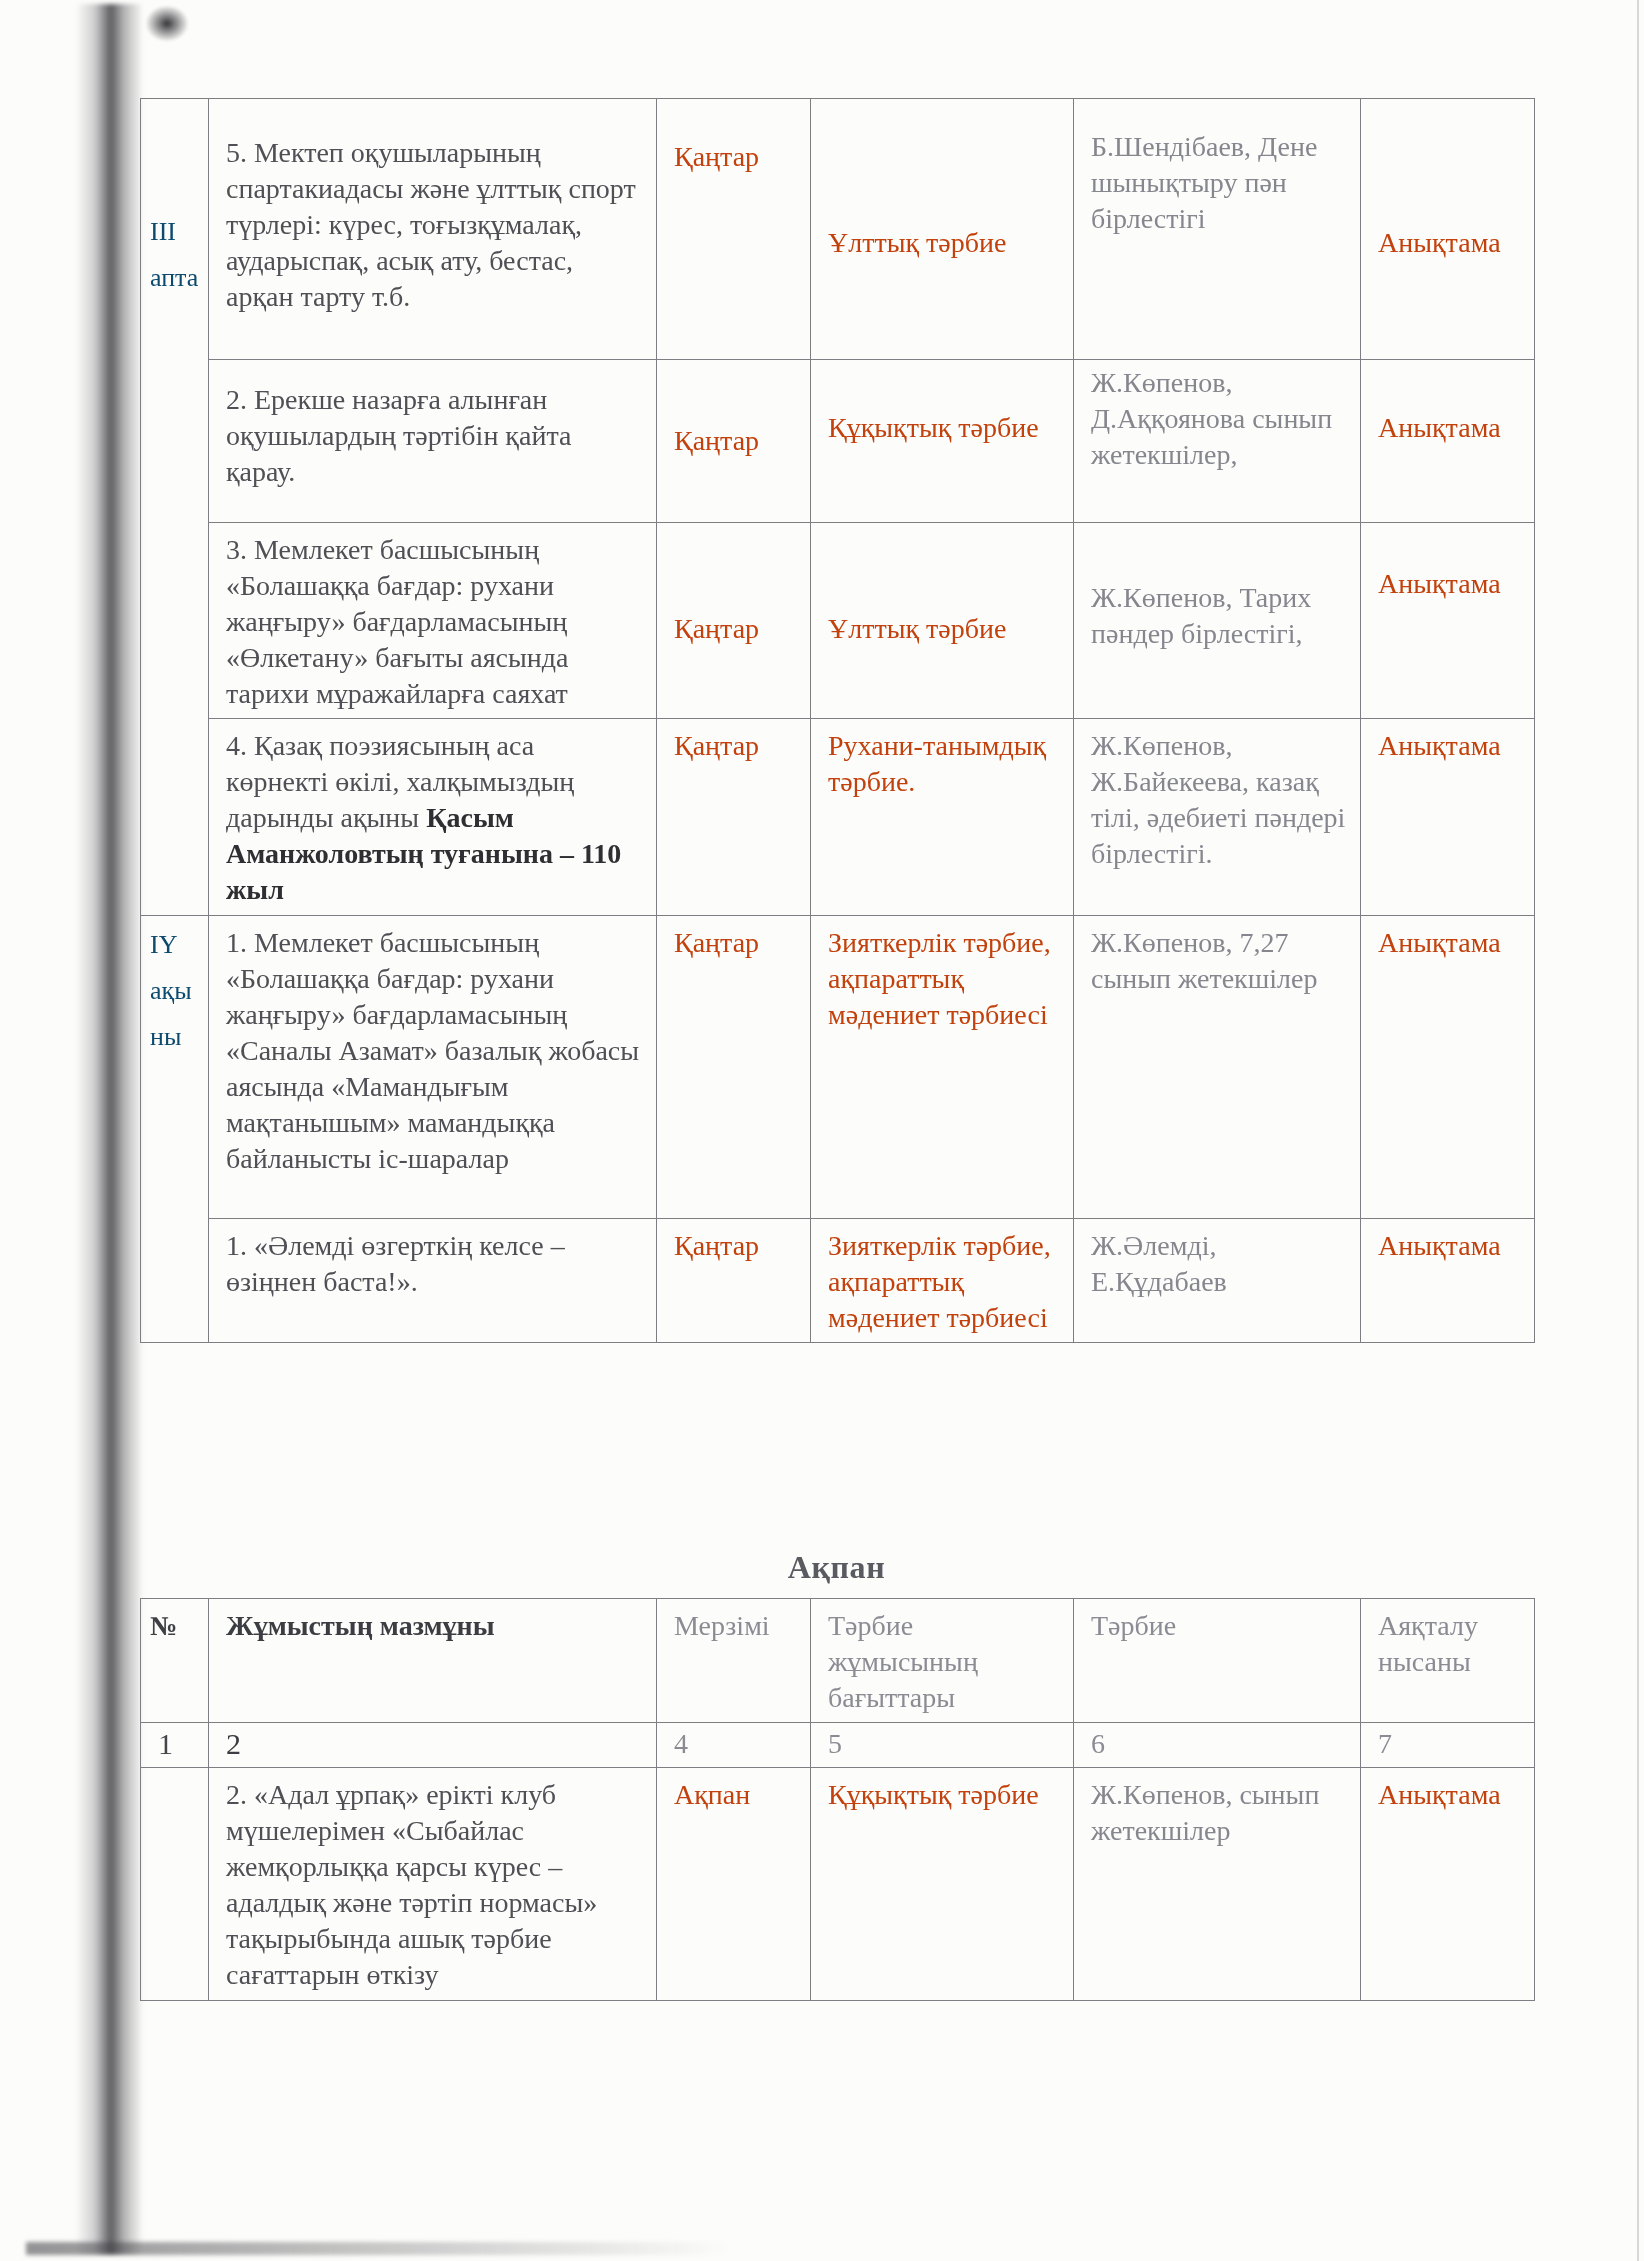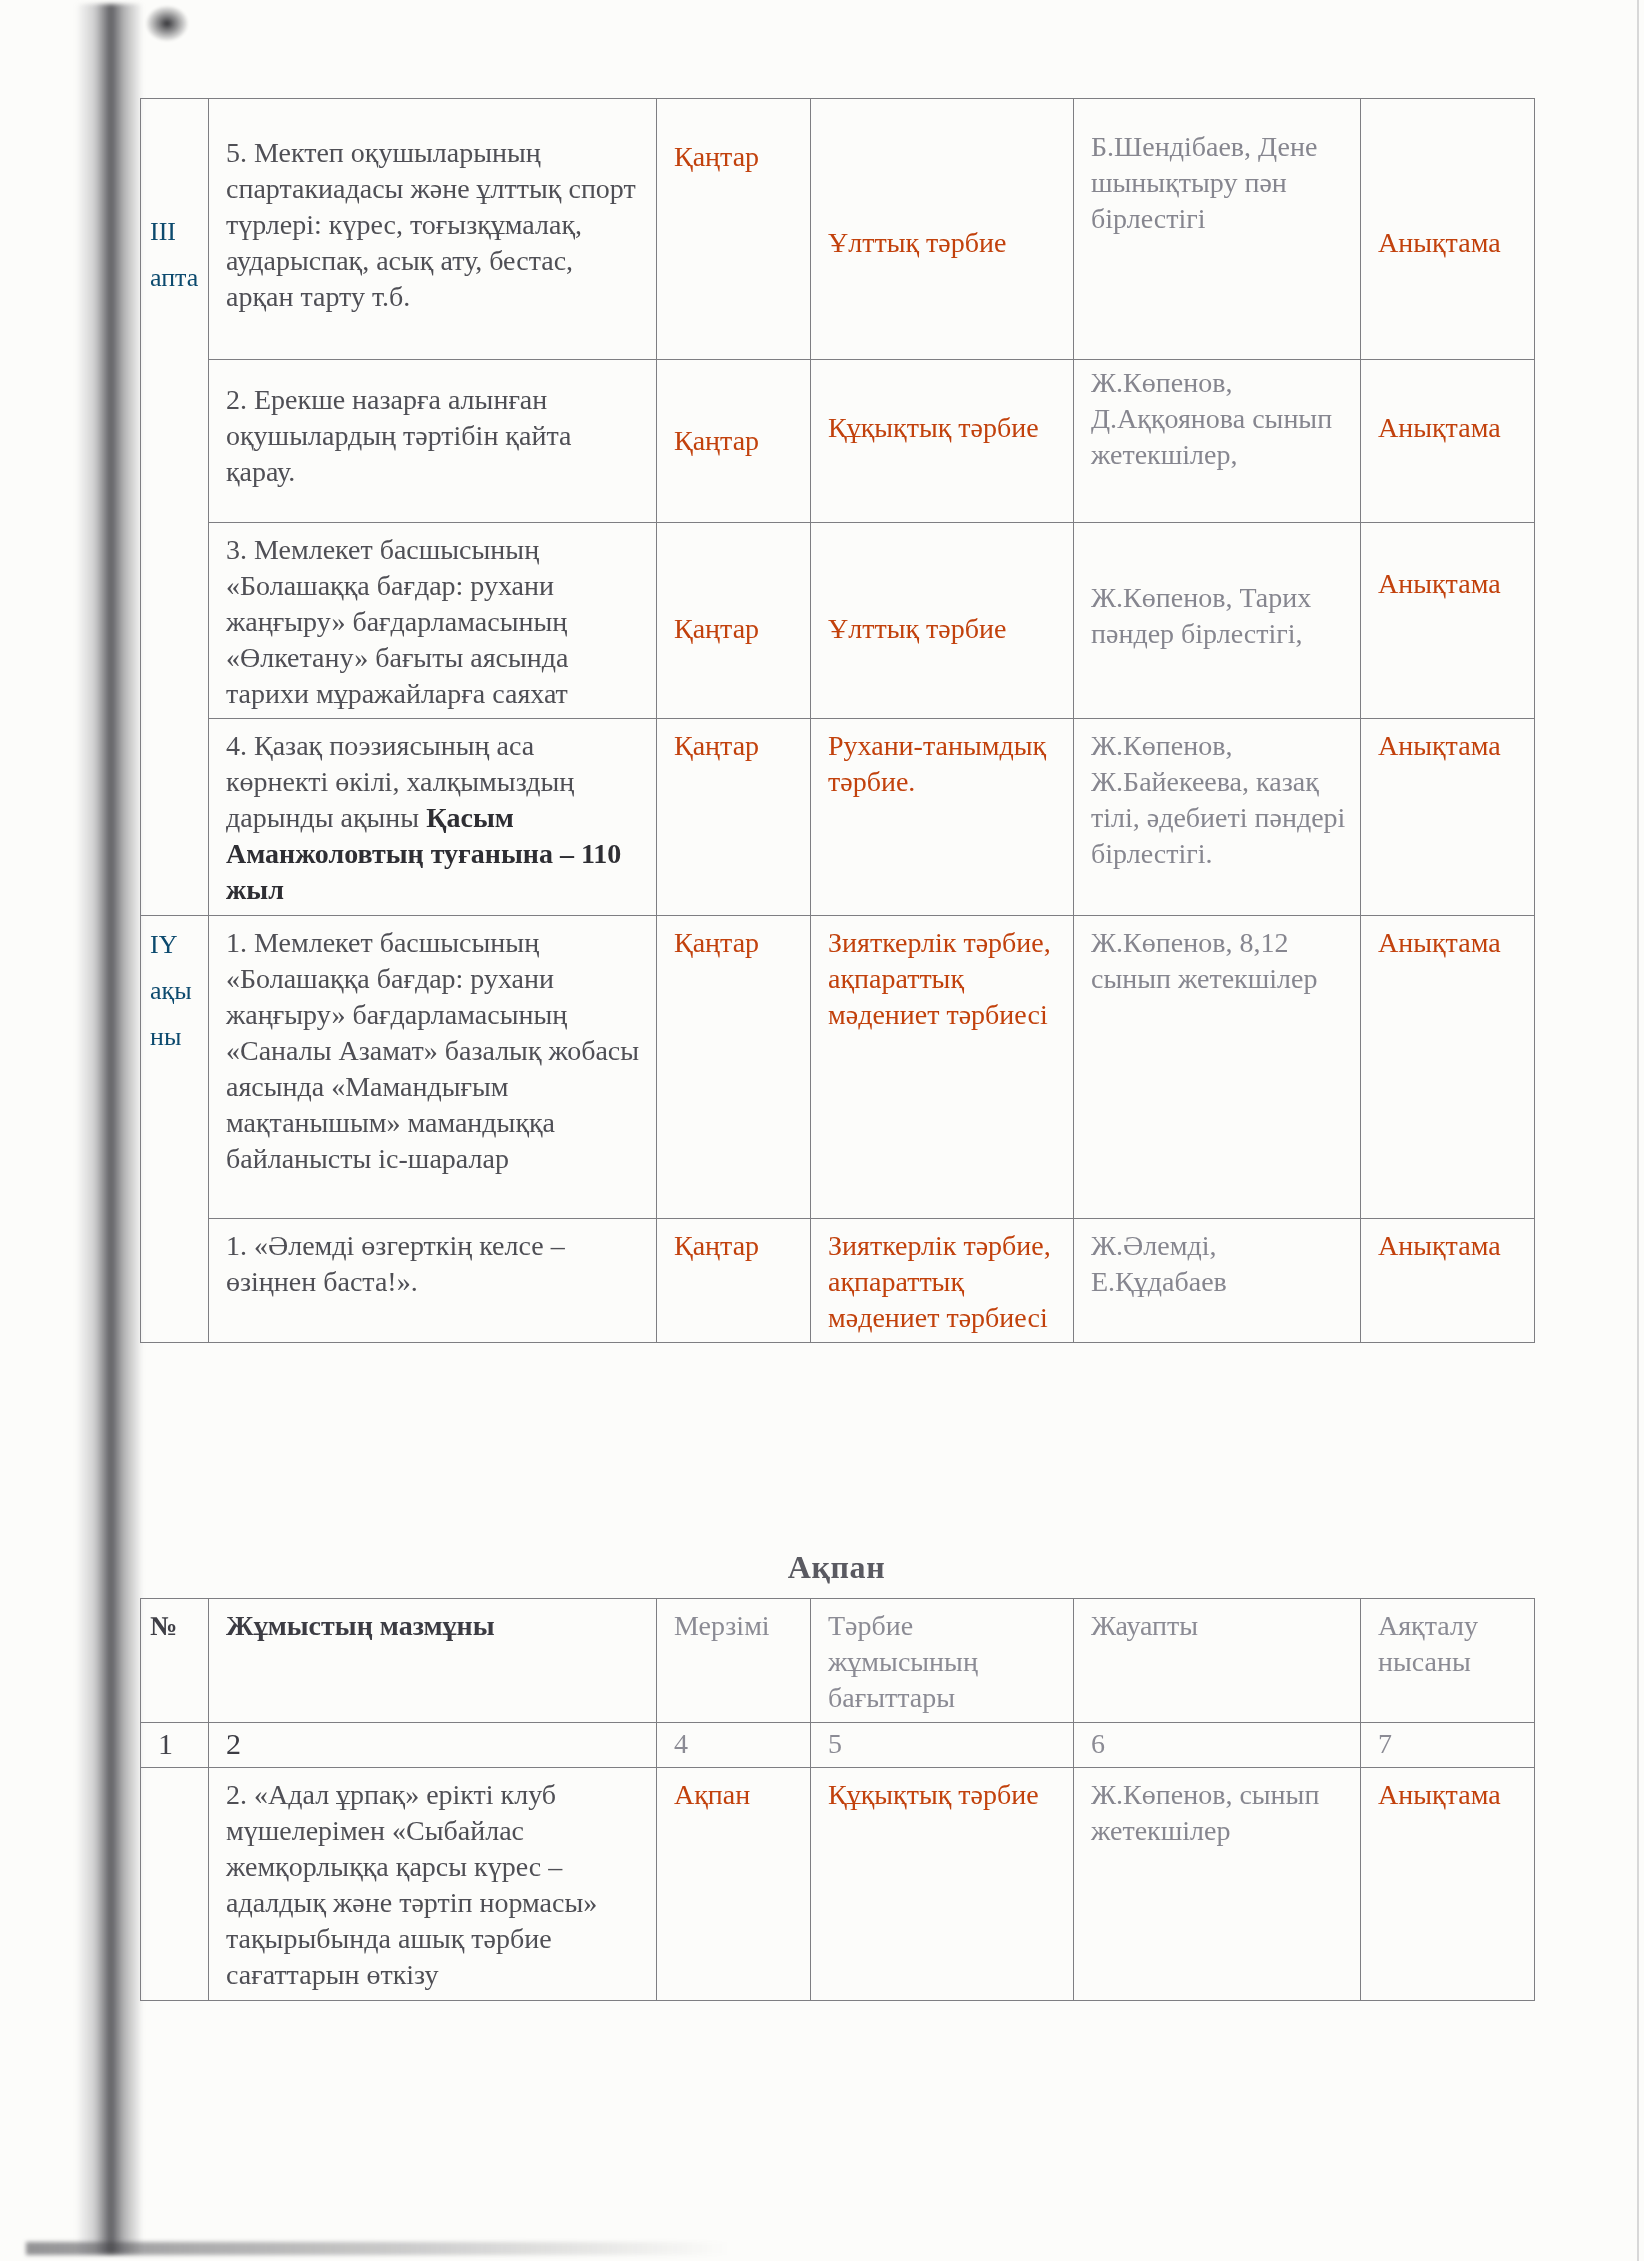--- a/index.html
+++ b/index.html
@@ -172,21 +172,21 @@
           <td class="term">Қаңтар</td>
           <td class="direction">Рухани-танымдық тәрбие.</td>
           <td class="responsible">Ж.Көпенов, Ж.Байекеева, казақ тілі, әдебиеті пәндері бірлестігі.</td>
           <td class="result">Анықтама</td>
         </tr>
         <tr>
           <td class="week">ІҮ ақыны</td>
           <td class="content">1. Мемлекет басшысының «Болашаққа бағдар: рухани жаңғыру»  бағдарламасының «Саналы Азамат» базалық жобасы аясында «Мамандығым мақтанышым» мамандыққа байланысты іс-шаралар</td>
           <td class="term">Қаңтар</td>
           <td class="direction">Зияткерлік тәрбие, ақпараттық мәдениет тәрбиесі</td>
-          <td class="responsible">Ж.Көпенов, 8,12 сынып жетекшілер</td>
+          <td class="responsible">Ж.Көпенов, 7,27 сынып жетекшілер</td>
           <td class="result">Анықтама</td>
         </tr>
         <tr>
           <td class="week"></td>
           <td class="content">1. «Әлемді өзгерткің келсе – өзіңнен баста!».</td>
           <td class="term">Қаңтар</td>
           <td class="direction">Зияткерлік тәрбие, ақпараттық мәдениет тәрбиесі</td>
           <td class="responsible">Ж.Әлемді, Е.Құдабаев</td>
           <td class="result">Анықтама</td>
         </tr>
@@ -203,21 +203,21 @@
       <col class="c-dir">
         <col class="c-resp">
         <col class="c-res">
     </colgroup>
     <thead>
       <tr class="hdr">
         <th class="h-num">№</th>
         <th class="h-content">Жұмыстың мазмұны</th>
         <th class="h-term">Мерзімі</th>
         <th class="h-dir">Тәрбие жұмысының бағыттары</th>
-        <th class="h-resp">Жауапты</th>
+        <th class="h-resp">Тәрбие</th>
         <th class="h-res">Аяқталу нысаны</th>
       </tr>
       <tr class="nums">
         <td class="num1">1</td>
         <td class="num2">2</td>
         <td class="numx">4</td>
         <td class="numx">5</td>
         <td class="numx">6</td>
         <td class="numx">7</td>
       </tr>

